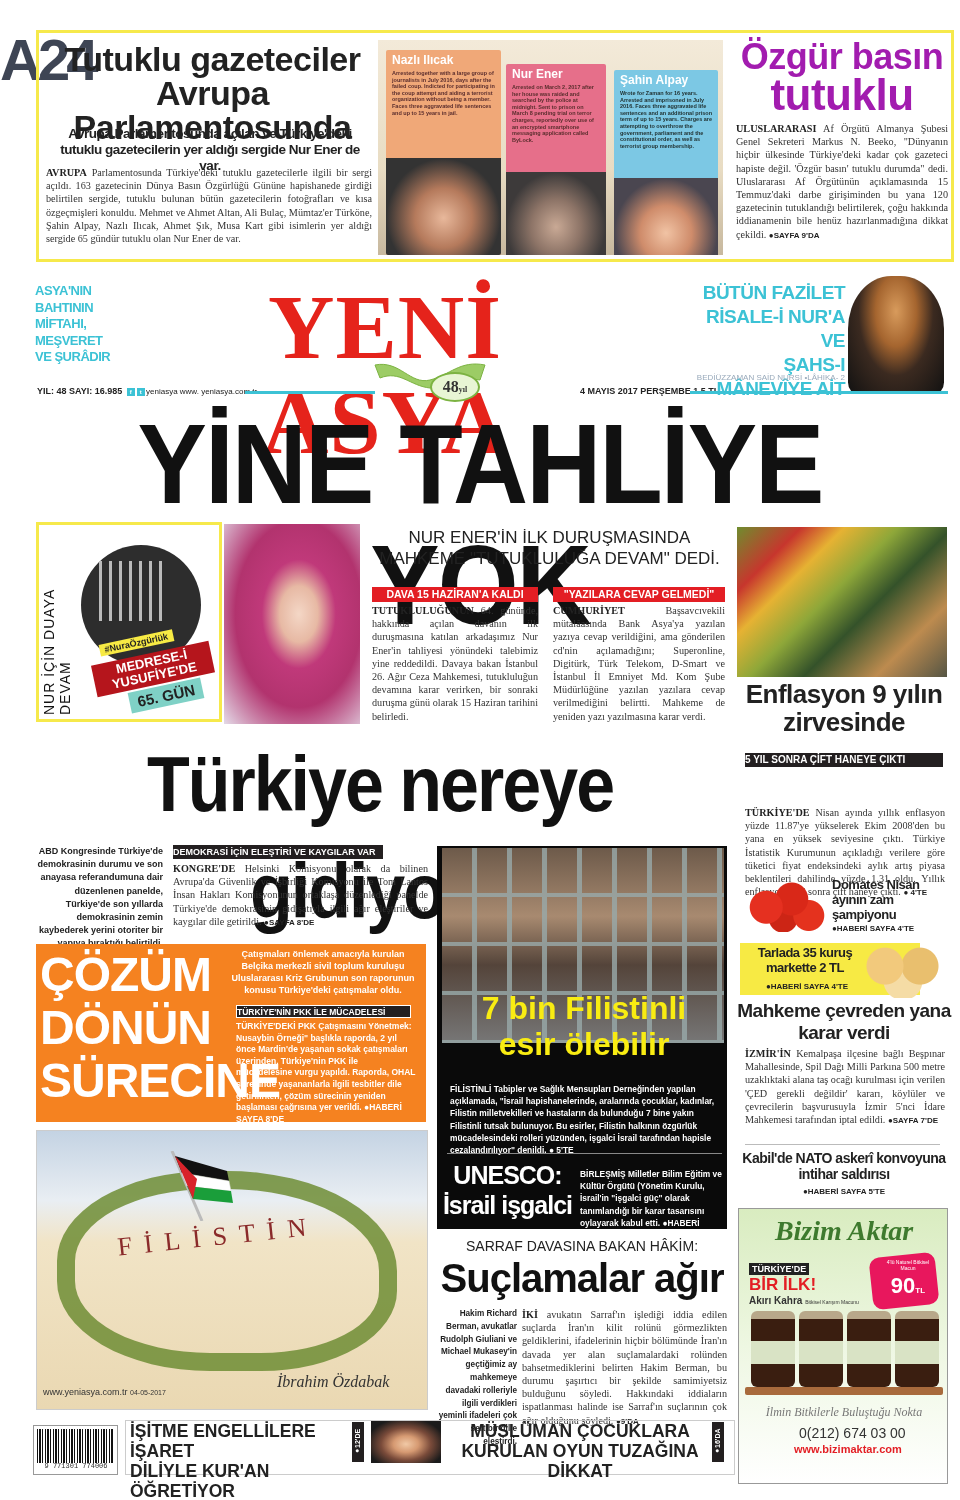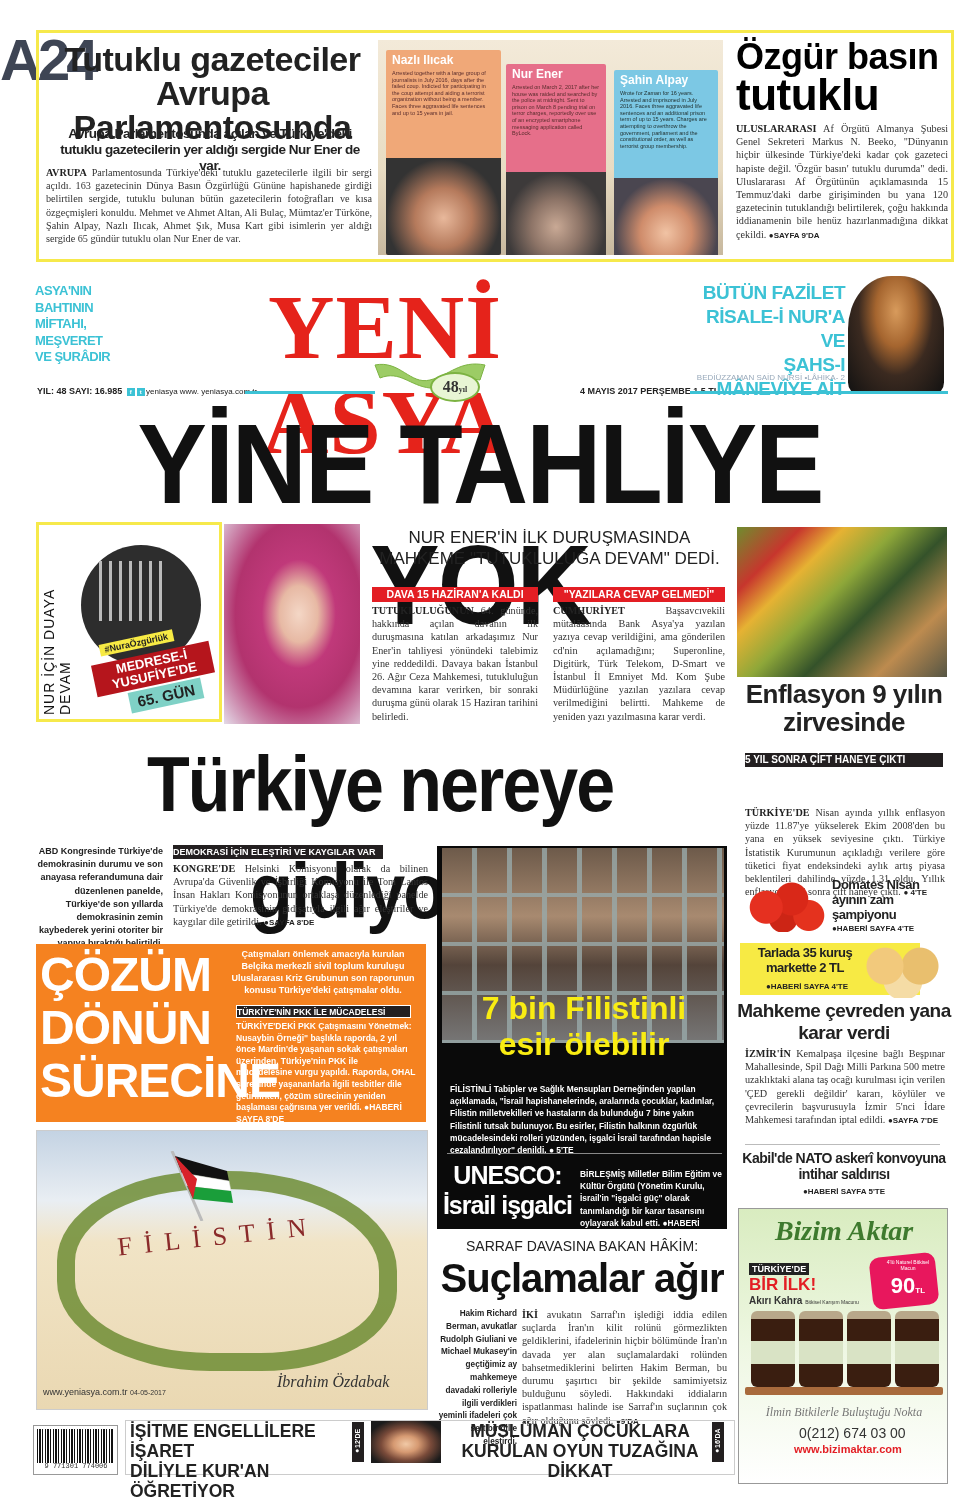--- a/index.html
+++ b/index.html
@@ -15,24 +15,24 @@
 .teal{color:#3cc2d5}
 
 
 #top-box{left:36px;top:30px;width:918px;height:232px;border:3px solid #f6e94b}
 #logo-a24{left:0;top:30px;width:145px;height:60px;color:#0f172a;opacity:.8;font-family:"Liberation Sans",sans-serif;font-weight:bold;font-size:58px;letter-spacing:-4px;line-height:60px}
 #top-left-headline{left:50px;top:42px;width:325px;font-size:34px;line-height:34px;color:#222;text-align:center}
 #top-left-sub{left:50px;top:126px;width:320px;font-size:13.5px;line-height:16px;text-align:center;color:#222}
 #top-left-body{left:46px;top:166px;width:326px;font-size:10.2px;line-height:13.2px}
 #top-photo{left:378px;top:40px;width:345px;height:215px;background:linear-gradient(180deg,#f3ead9 0%,#e8dcc3 60%,#c7b89e 100%);overflow:hidden}
 .poster{position:absolute;top:10px;height:205px;border-radius:2px;overflow:hidden}
-.poster .ptop{height:105px;padding:0 6px;font-family:"Liberation Sans",sans-serif;font-size:5.5px;line-height:6.6px;font-weight:normal;color:#5a2d2d}
+.poster .ptop{height:105px;padding:0 6px;font-family:"Liberation Sans",sans-serif;font-size:5.5px;line-height:6.6px;font-weight:bold;color:#5a2d2d}
 .poster .pname{font-size:12px;line-height:14px;color:#fff;display:block;margin:3px 0}
 .poster .pface{height:100px}
-#top-right-headline{left:736px;top:38px;width:212px;font-size:36px;line-height:38px;text-align:left;color:#000000}
+#top-right-headline{left:736px;top:38px;width:212px;font-size:36px;line-height:38px;text-align:center;color:#a21caf}
 #top-right-body{left:736px;top:122px;width:212px}
 
 
 #motto-left{left:35px;top:283px;width:80px;font-size:13px;line-height:16.5px}
 #masthead-title{left:140px;top:280px;width:490px;height:95px;color:#e5231b;font-family:"Liberation Serif",serif;font-weight:bold;font-size:92px;line-height:95px;letter-spacing:1px;text-align:center}
 #ribbon{left:370px;top:360px;width:120px;height:30px}
 #badge-48{left:430px;top:372px;width:50px;height:30px;border-radius:50%;background:#e8f5d4;border:2px solid #7cb342;color:#333;font-family:"Liberation Serif",serif;font-weight:bold;font-size:16px;text-align:center;line-height:26px}
 #motto-right{left:700px;top:281px;width:145px;font-size:19px;line-height:24px;text-align:right}
 #motto-source{left:650px;top:373px;width:195px;font-size:8px;color:#9ab;text-align:right;font-family:"Liberation Sans",sans-serif}
 #portrait-nursi{left:848px;top:276px;width:96px;height:118px;background:radial-gradient(ellipse at 50% 30%,#d89b5c 0%,#a5652f 30%,#3b2a20 55%,#111 100%);border-radius:45% 45% 10% 10%}

